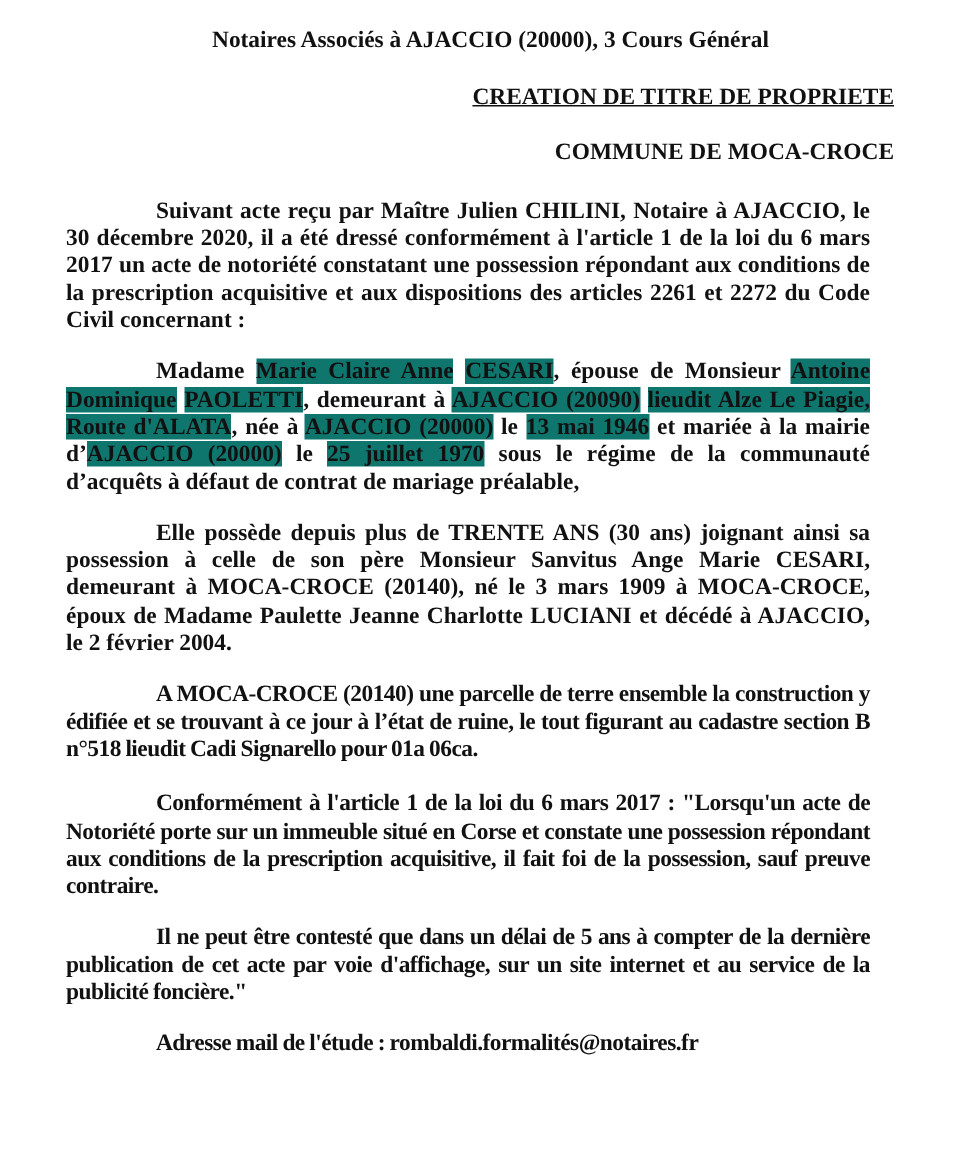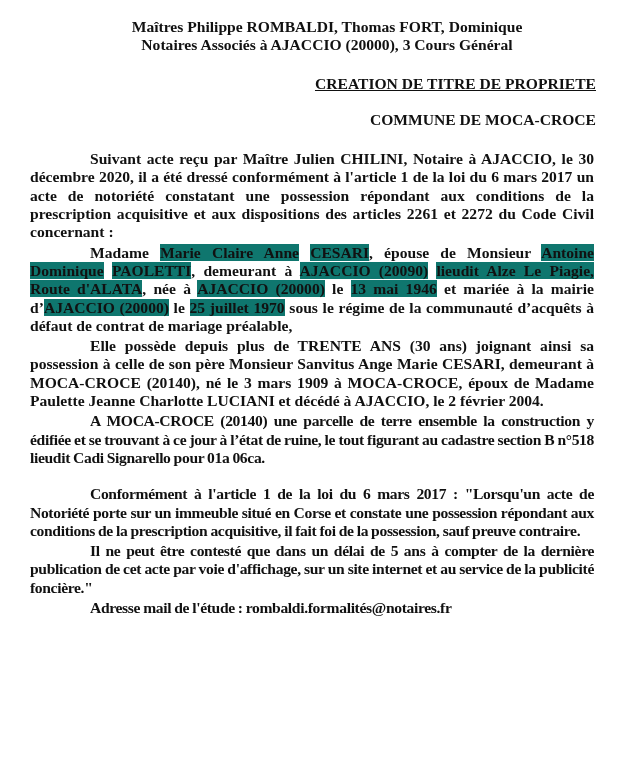--- a/index.html
+++ b/index.html
@@ -7,31 +7,30 @@
   .page {
     position: absolute; left: 28px; top: 18px; width: 568px;
     font-family: "Liberation Serif", serif; font-weight: bold;
     color: #111111; font-size: 15.6px; line-height: 18.3px;
   }
   .header { text-align: center; margin-left: 30px; margin-right: 0; }
   .header p { margin: 0; }
   .title { text-align: right; margin: 20px 0 0 0; text-decoration: underline; }
   .commune { text-align: right; margin: 18px 0 0 0; }
   .body-block { margin-top: 21px; }
-  .para { margin: 2px; text-align: justify; text-indent: 60px; }
+  .para { margin: 16px; text-align: justify; text-indent: 60px; }
   .para.gap-top { margin-top: 18px; }
   .narrow { letter-spacing: -0.35px; word-spacing: -0.5px; }
   .hl { background: #0f766e; }
 </style>
 </head>
 <body>
 
 <div class="page">
   <div class="header">
-    <p>Maîtres Philippe ROMBALDI, Thomas FORT, Dominique</p>
     <p>Notaires Associés à AJACCIO (20000), 3 Cours Général</p>
   </div>
 
   <p class="title">CREATION DE TITRE DE PROPRIETE</p>
   <p class="commune">COMMUNE DE MOCA-CROCE</p>
 
   <div class="body-block">
     <p class="para">Suivant acte reçu par Maître Julien CHILINI, Notaire à AJACCIO, le 30 décembre 2020, il a été dressé conformément à l'article 1 de la loi du 6 mars 2017 un acte de notoriété constatant une possession répondant aux conditions de la prescription acquisitive et aux dispositions des articles 2261 et 2272 du Code Civil concernant :</p>
 
     <p class="para"><span>Madame </span><span class="hl">Marie Claire Anne</span><span> </span><span class="hl">CESARI</span><span>, épouse de Monsieur </span><span class="hl">Antoine Dominique</span><span> </span><span class="hl">PAOLETTI</span><span>, demeurant à </span><span class="hl">AJACCIO (20090)</span><span> </span><span class="hl">lieudit Alze Le Piagie,</span><span> </span><span class="hl">Route d'ALATA</span><span>, née à </span><span class="hl">AJACCIO (20000)</span><span> le </span><span class="hl">13 mai 1946</span><span> et mariée à la mairie d’</span><span class="hl">AJACCIO (20000)</span><span> le </span><span class="hl">25 juillet 1970</span><span> sous le régime de la communauté d’acquêts à défaut de contrat de mariage préalable,</span></p>

